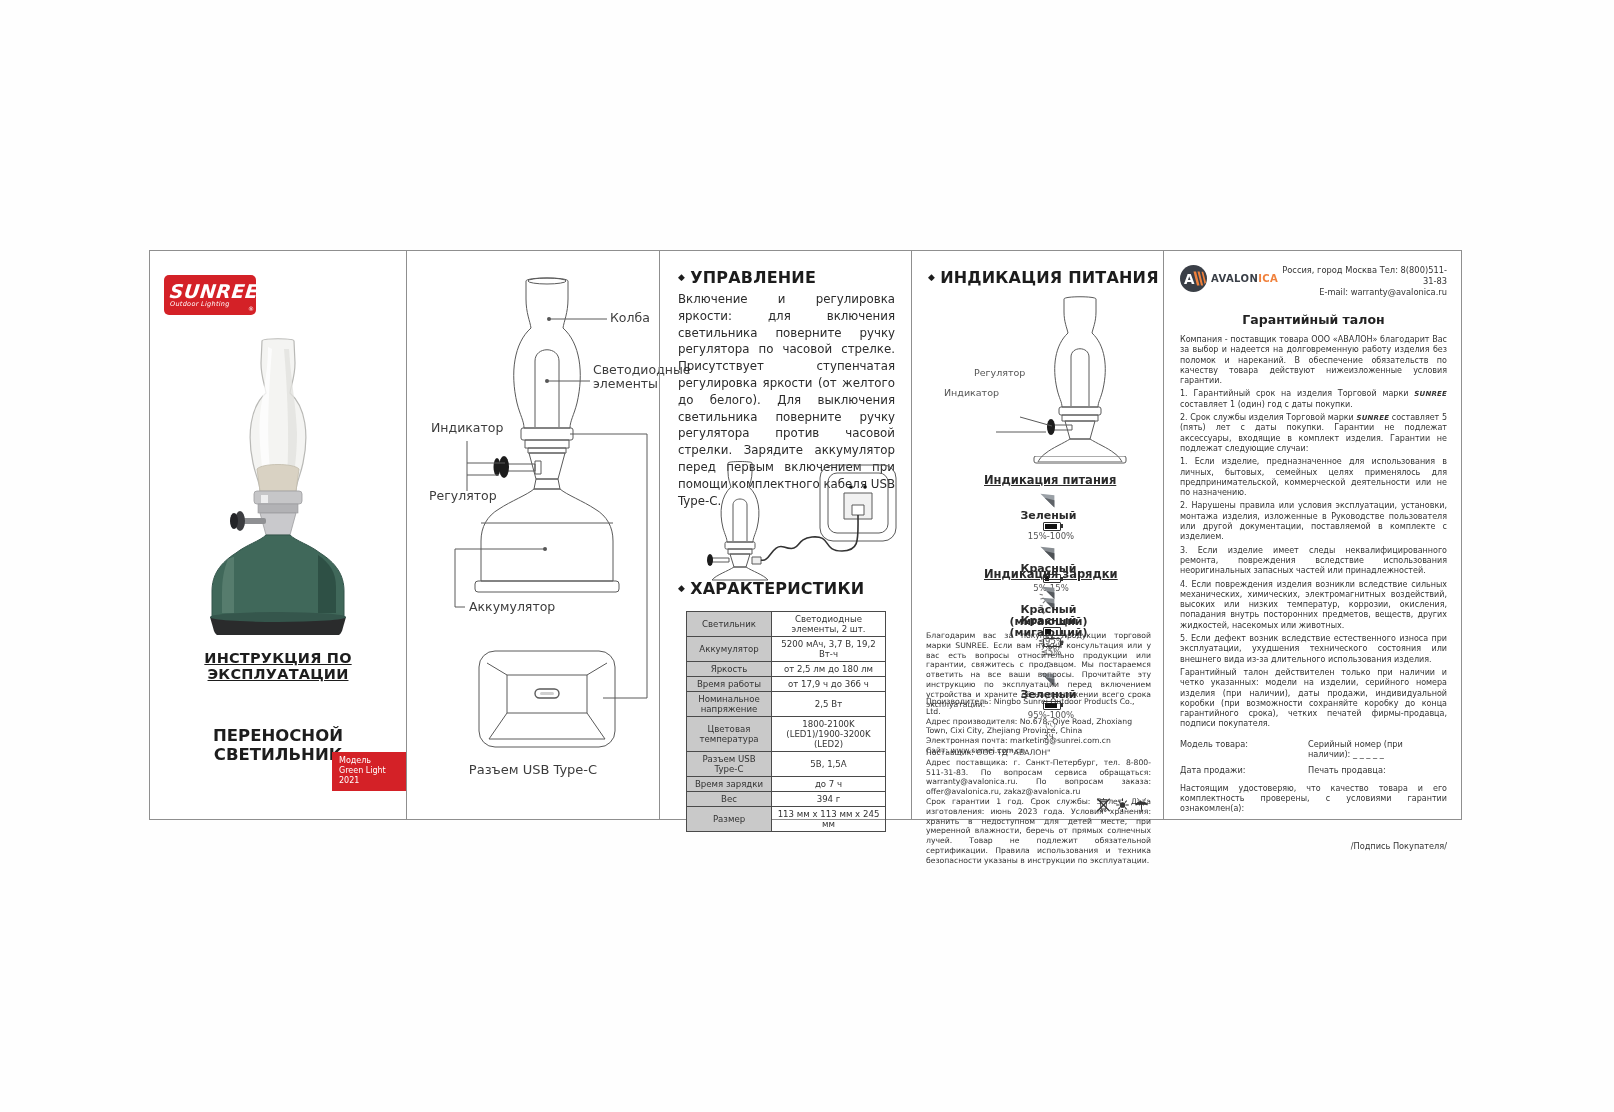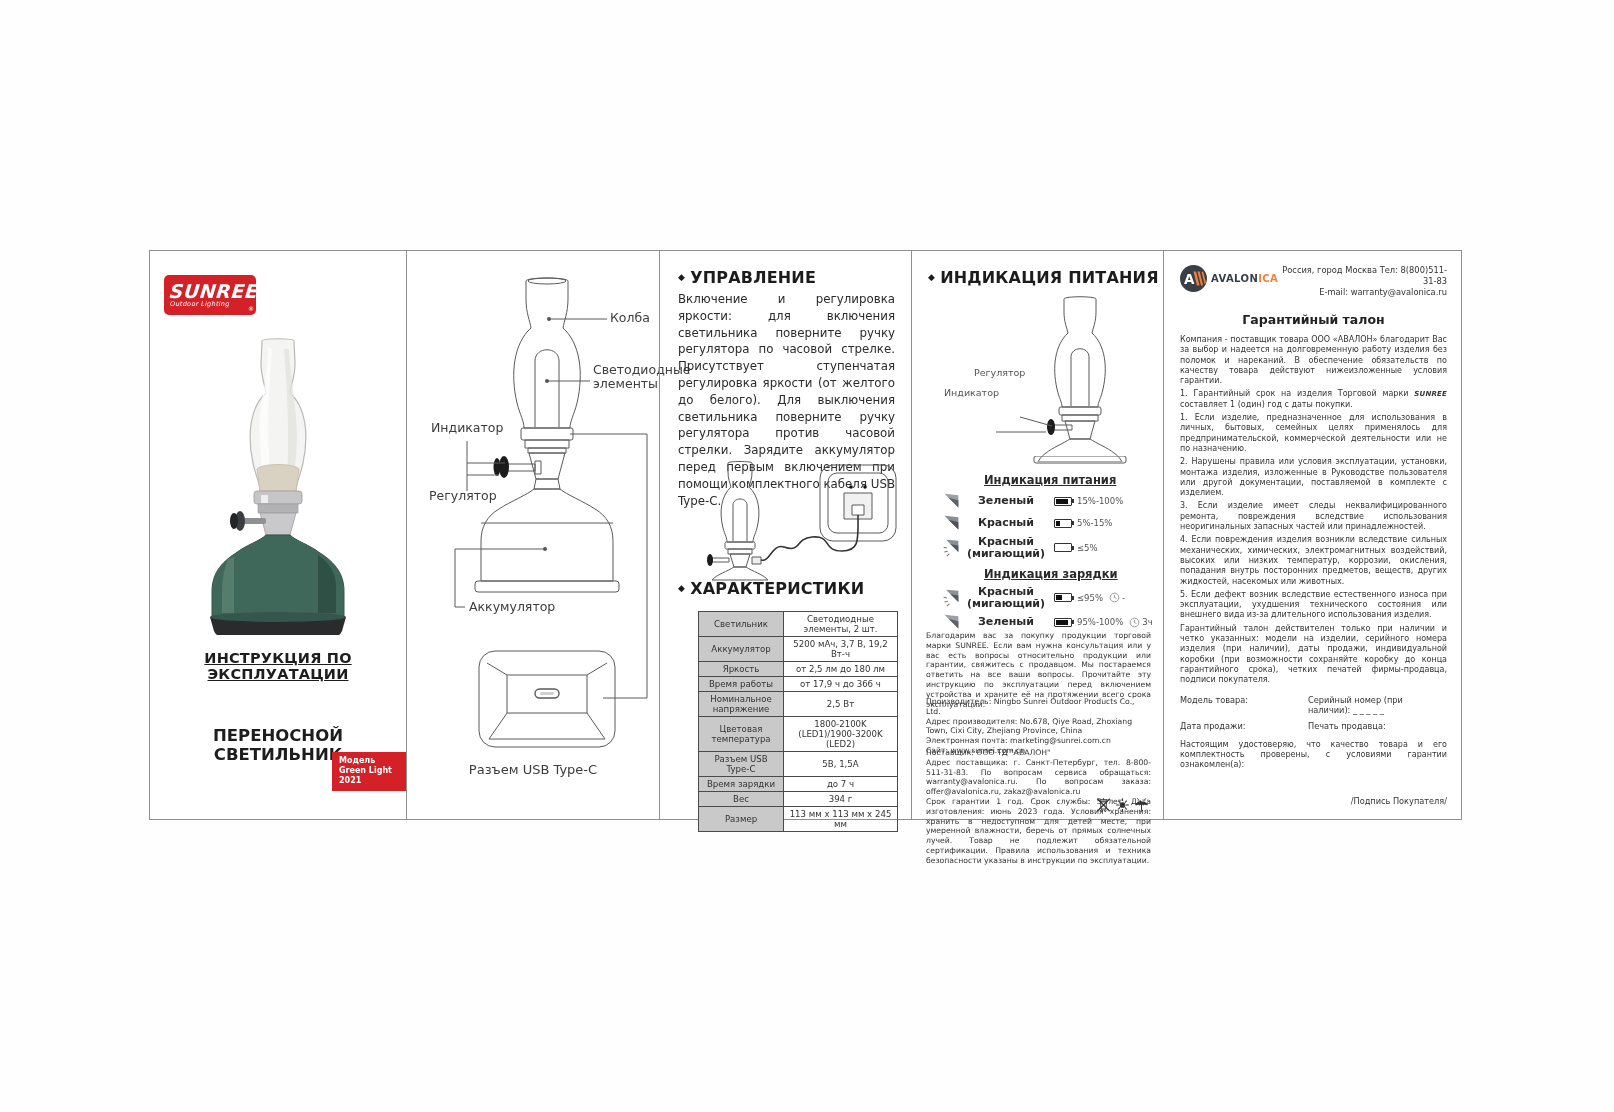--- a/index.html
+++ b/index.html
@@ -23,52 +23,52 @@
                transform:skewX(-6deg);white-space:nowrap;}
   .sunree-sub{font-style:italic;font-size:6.5px;line-height:8px;letter-spacing:.3px;}
   .sunree-reg{position:absolute;right:2px;bottom:3px;font-size:6px;font-style:normal;}
   .p1-photo{position:absolute;left:50%;top:84px;transform:translateX(-50%);}
   .p1-t1{position:absolute;left:0;right:0;top:399px;text-align:center;font-size:14.5px;font-weight:bold;
          text-decoration:underline;color:#1d1d1d;letter-spacing:.2px;}
   .p1-t2{position:absolute;left:0;right:0;top:443px;text-align:center;font-size:16.5px;font-weight:bold;
          color:#1d1d1d;margin-top:32px;}
   .model-box{position:absolute;right:0;bottom:28px;width:74px;background:#d42127;color:#fff;
              padding:4px 5px 5px 7px;box-sizing:border-box;}
-  .model-box div{font-size:8px;font-weight:bold;line-height:10px;}
+  .model-box div{font-size:8px;font-weight:normal;line-height:10px;}
 
   
   svg.line-art path, svg.line-art rect, svg.line-art line, svg.line-art polyline, svg.line-art ellipse, svg.line-art circle{vector-effect:non-scaling-stroke;}
   .callout{position:absolute;font-size:12.5px;color:#3c3c3c;line-height:14px;}
   .callout.small{font-size:9.5px;color:#555;line-height:11px;}
 
   
   .head{display:flex;align-items:center;gap:5px;font-size:16px;font-weight:bold;color:#1c1c1c;letter-spacing:.2px;}
   .head .dia{font-size:9px;line-height:9px;}
   .p3 .head{position:absolute;left:18px;top:17px;}
   .p3-body{position:absolute;left:18px;right:16px;top:40px;font-size:11.8px;line-height:16.8px;
            text-align:justify;color:#2b2b2b;}
   .p3-draw{position:absolute;left:0px;top:208px;}
   .p3 .head2{position:absolute;left:18px;top:328px;}
-  .spec-table{position:absolute;left:38px;top:360px;width:200px;border:1px solid #4a4a4a;
+  .spec-table{position:absolute;left:26px;top:360px;width:200px;border:1px solid #4a4a4a;
               border-collapse:collapse;font-size:8.6px;color:#333;}
   .spec-table td{border:1px solid #4a4a4a;text-align:center;vertical-align:middle;padding:2px 3px;line-height:10px;}
   .spec-table td.tk{background:#c9c9c9;width:78px;}
   .p3-note{position:absolute;left:18px;right:16px;top:543px;font-size:9.3px;line-height:12.4px;
            text-align:justify;color:#3a3a3a;}
 
   
   .p4 .head{position:absolute;left:16px;top:17px;}
   .p4-draw{position:absolute;left:0;top:40px;}
   .subhead{font-size:11.5px;font-weight:bold;text-decoration:underline;color:#2a2a2a;}
   .p4 .sh1{position:absolute;left:72px;top:222px;}
   .p4 .sh2{position:absolute;left:72px;top:316px;}
   .ind-rows{position:absolute;left:30px;right:8px;}
   .ind-rows.r1{top:241px;}
   .ind-rows.r2{top:335px;}
-  .ind-row{display:flex;align-items:center;margin-bottom:4px;min-height:18px;}
+  .ind-row{display:flex;align-items:center;margin-bottom:4px;min-height:18px;flex-direction:column;}
   .ind-label{font-size:11px;font-weight:bold;color:#2a2a2a;width:84px;text-align:center;line-height:11.5px;}
   .ind-val{font-size:8.5px;color:#555;margin-left:5px;white-space:nowrap;}
   .beam{width:18px;height:18px;flex:0 0 18px;margin-right:4px;}
   .batt{display:inline-block;width:16px;height:7px;border:1px solid #333;border-radius:1px;
         position:relative;margin-left:6px;vertical-align:middle;}
   .batt::after{content:'';position:absolute;right:-3px;top:1.5px;width:2px;height:4px;background:#333;}
   .batt i{position:absolute;left:1px;top:1px;bottom:1px;background:#111;}
   .b-full i{width:12px;} .b-low i{width:4px;} .b-empty i{width:0;} .b-mid i{width:6px;}
   .clock{width:11px;height:11px;margin:0 2px 0 6px;vertical-align:-2px;}
   .p4-small{position:absolute;left:14px;right:12px;font-size:7.7px;line-height:9.8px;text-align:justify;color:#333;}
@@ -442,20 +442,21 @@
           <div class="p5-contact">
             <div>Россия, город Москва Тел: 8(800)511-31-83</div>
             <div>E-mail: warranty@avalonica.ru</div>
           </div>
         </div>
 
         <div class="p5-title">Гарантийный талон</div>
 
         <p>Компания - поставщик товара ООО «АВАЛОН» благодарит Вас за выбор и надеется на долговременную работу изделия без поломок и нареканий. В обеспечение обязательств по качеству товара действуют нижеизложенные условия гарантии.</p>
         <p><span>1. Гарантийный срок на изделия Торговой марки </span><span class="sunree-inline">SUNREE</span><span> составляет 1 (один) год с даты покупки.</span></p>
+        <p><span>2. Срок службы изделия Торговой марки </span><span class="sunree-inline">SUNREE</span><span> составляет 5 (пять) лет с даты покупки. Гарантии не подлежат аксессуары, входящие в комплект изделия. Гарантии не подлежат следующие случаи:</span></p>
         <p>1. Если изделие, предназначенное для использования в личных, бытовых, семейных целях применялось для предпринимательской, коммерческой деятельности или не по назначению.</p>
         <p>2. Нарушены правила или условия эксплуатации, установки, монтажа изделия, изложенные в Руководстве пользователя или другой документации, поставляемой в комплекте с изделием.</p>
         <p>3. Если изделие имеет следы неквалифицированного ремонта, повреждения вследствие использования неоригинальных запасных частей или принадлежностей.</p>
         <p>4. Если повреждения изделия возникли вследствие сильных механических, химических, электромагнитных воздействий, высоких или низких температур, коррозии, окисления, попадания внутрь посторонних предметов, веществ, других жидкостей, насекомых или животных.</p>
         <p>5. Если дефект возник вследствие естественного износа при эксплуатации, ухудшения технического состояния или внешнего вида из-за длительного использования изделия.</p>
         <p>Гарантийный талон действителен только при наличии и четко указанных: модели на изделии, серийного номера изделия (при наличии), даты продажи, индивидуальной коробки (при возможности сохраняйте коробку до конца гарантийного срока), четких печатей фирмы-продавца, подписи покупателя.</p>
 
         <div class="fields">
           <span>Модель товара:</span>
           <span>Серийный номер (при наличии): _ _ _ _ _</span>

